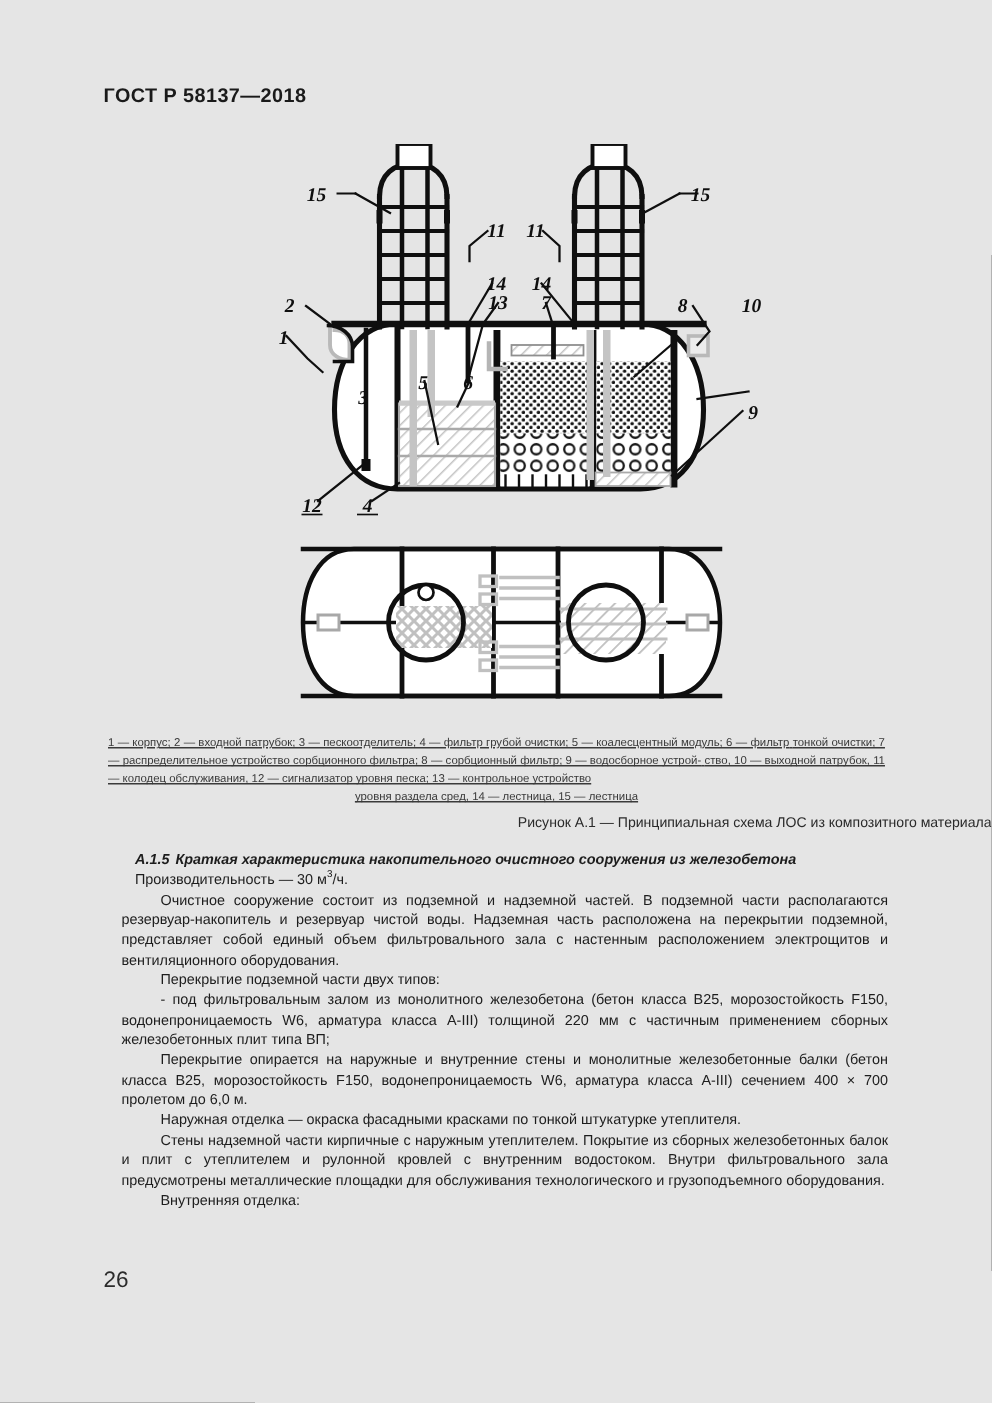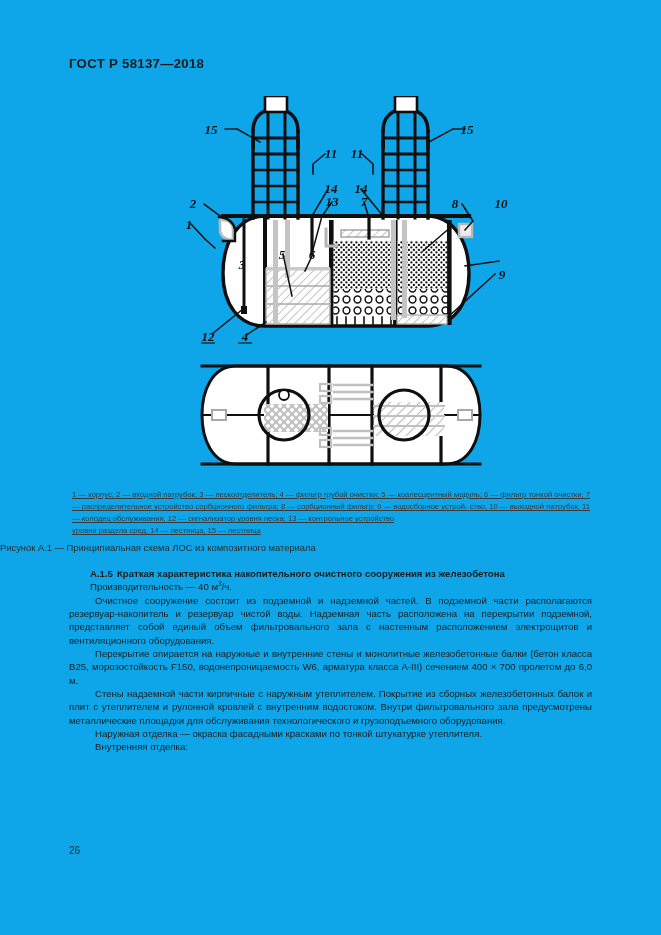--- a/index.html
+++ b/index.html
@@ -1,20 +1,20 @@
 <!DOCTYPE html>
 <html><head>
 <meta charset="utf-8">
 <style>
   html,body{margin:0;padding:0;background:#8a8a8a;}
   body{font-family:"Liberation Sans", sans-serif;}
   .page{
     position:relative;
     width:661px;height:935px;
-    background:#0ea5e9;
+    background:#e5e5e5;
     margin:0 auto;
     overflow:hidden;
   }
   .header{
     position:absolute;left:69px;top:56px;
     font-size:13.2px;font-weight:bold;color:#1a1a1a;
     letter-spacing:0.3px;
   }
   
   .figure{
@@ -24,40 +24,40 @@
   .plan{
     position:absolute;left:196px;top:358px;width:290px;height:115px;
   }
   
   .legend{
     position:absolute;left:72px;top:489px;width:518px;
     font-size:7.6px;line-height:12.1px;color:#3a3a3a;
     text-align:justify;
     text-decoration:underline;
   }
-  .legend .last{display:block;text-align:left;}
+  .legend .last{display:block;text-align:center;}
   .figcap{
     position:absolute;left:0;top:542px;width:661px;
-    text-align:left;font-size:9.4px;color:#2a2a2a;
+    text-align:right;font-size:9.4px;color:#2a2a2a;
   }
   
   .body{
     position:absolute;left:69px;top:567px;width:523px;
     font-size:9.6px;line-height:13.35px;color:#1d1d1d;
     text-align:justify;
   }
   .body p{margin:0;}
   .body p.ind{text-indent:21px;}
-  .body p.ind2{text-indent:26px;}
-  .h5{font-weight:bold;margin:0 0 0 0;text-indent:21px;}
+  .body p.ind2{text-indent:26px;margin-left:12px;}
+  .h5{font-weight:bold;margin:0 0 0 0;text-indent:21px;font-style:italic;}
   .h5 .num{margin-right:4px;}
   sup{font-size:6.6px;vertical-align:super;line-height:0;}
   .pagenum{
     position:absolute;left:69px;top:845px;
-    font-size:10px;color:#2b2b2b;
+    font-size:15px;color:#2b2b2b;
   }
 </style>
 </head>
 <body>
 
 <div class="page">
 
   <div class="header">ГОСТ Р 58137—2018</div>
 
   <div class="figure">
@@ -284,23 +284,25 @@
     <span>1 — корпус; 2 — входной патрубок; 3 — пескоотделитель; 4 — фильтр грубой очистки; 5 — коалесцентный модуль; 6 — фильтр</span>
     <span>тонкой очистки; 7 — распределительное устройство сорбционного фильтра; 8 — сорбционный фильтр; 9 — водосборное устрой-</span>
     <span>ство, 10 — выходной патрубок, 11 — колодец обслуживания, 12 — сигнализатор уровня песка; 13 — контрольное устройство</span>
     <span class="last">уровня раздела сред, 14 — лестница, 15 — лестница</span>
   </div>
 
   <div class="figcap">Рисунок А.1 — Принципиальная схема ЛОС из композитного материала</div>
 
   <div class="body">
     <p class="h5"><span class="num">А.1.5</span><span>Краткая характеристика накопительного очистного сооружения из железобетона</span></p>
-    <p class="ind"><span>Производительность — 40 м</span><sup>3</sup><span>/ч.</span></p>
+    <p class="ind"><span>Производительность — 30 м</span><sup>3</sup><span>/ч.</span></p>
     <p class="ind2">Очистное сооружение состоит из подземной и надземной частей. В подземной части располагаются резервуар-накопитель и резервуар чистой воды. Надземная часть расположена на перекрытии подземной, представляет собой единый объем фильтровального зала с настенным расположением электрощитов и вентиляционного оборудования.</p>
+    <p class="ind2">Перекрытие подземной части двух типов:</p>
+    <p class="ind2">- под фильтровальным залом из монолитного железобетона (бетон класса В25, морозостойкость F150, водонепроницаемость W6, арматура класса А-III) толщиной 220 мм с частичным применением сборных железобетонных плит типа ВП;</p>
     <p class="ind2">Перекрытие опирается на наружные и внутренние стены и монолитные железобетонные балки (бетон класса В25, морозостойкость F150, водонепроницаемость W6, арматура класса А-III) сечением 400 × 700 пролетом до 6,0 м.</p>
+    <p class="ind2">Наружная отделка — окраска фасадными красками по тонкой штукатурке утеплителя.</p>
     <p class="ind2">Стены надземной части кирпичные с наружным утеплителем. Покрытие из сборных железобетонных балок и плит с утеплителем и рулонной кровлей с внутренним водостоком. Внутри фильтровального зала предусмотрены металлические площадки для обслуживания технологического и грузоподъемного оборудования.</p>
-    <p class="ind2">Наружная отделка — окраска фасадными красками по тонкой штукатурке утеплителя.</p>
     <p class="ind2">Внутренняя отделка:</p>
   </div>
 
   <div class="pagenum">26</div>
 
 </div>
 
 </body></html>

